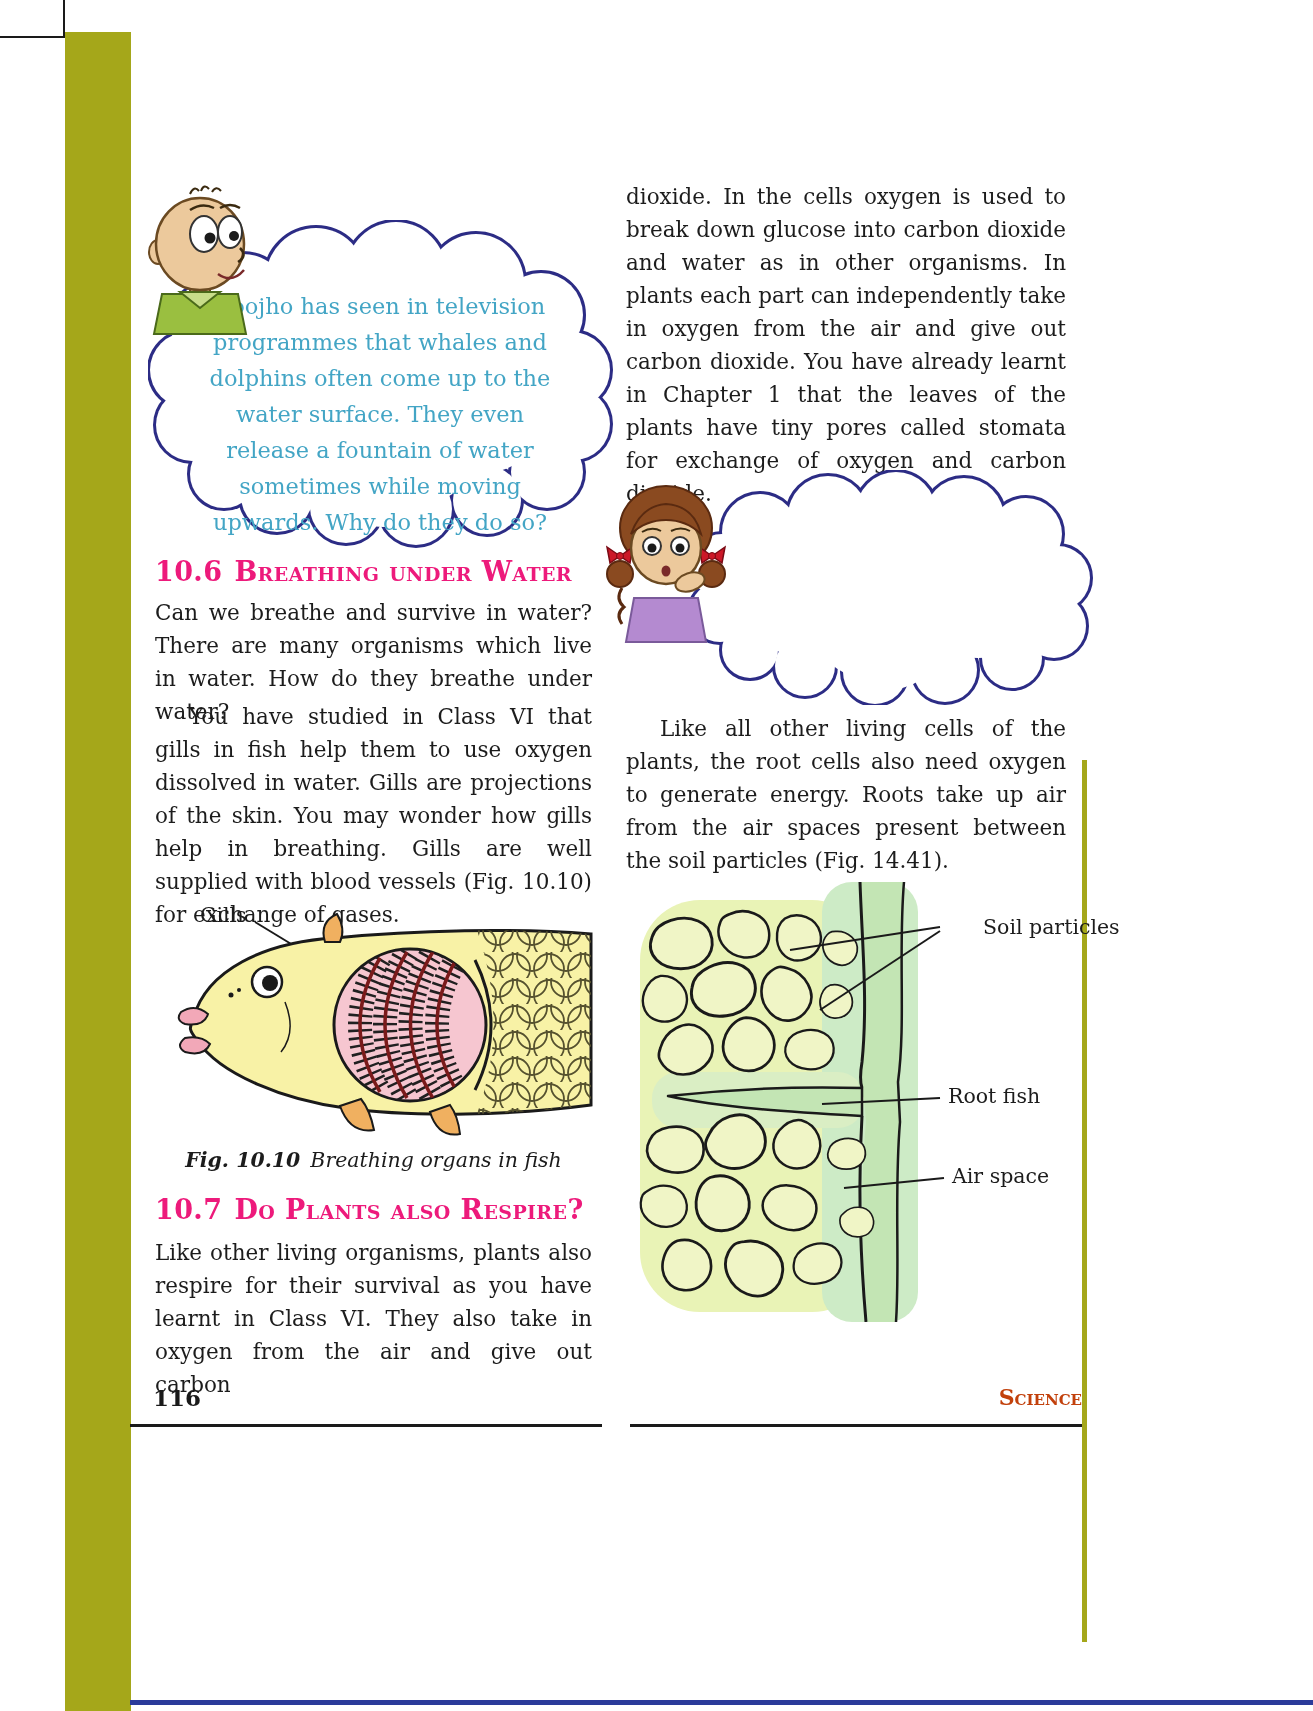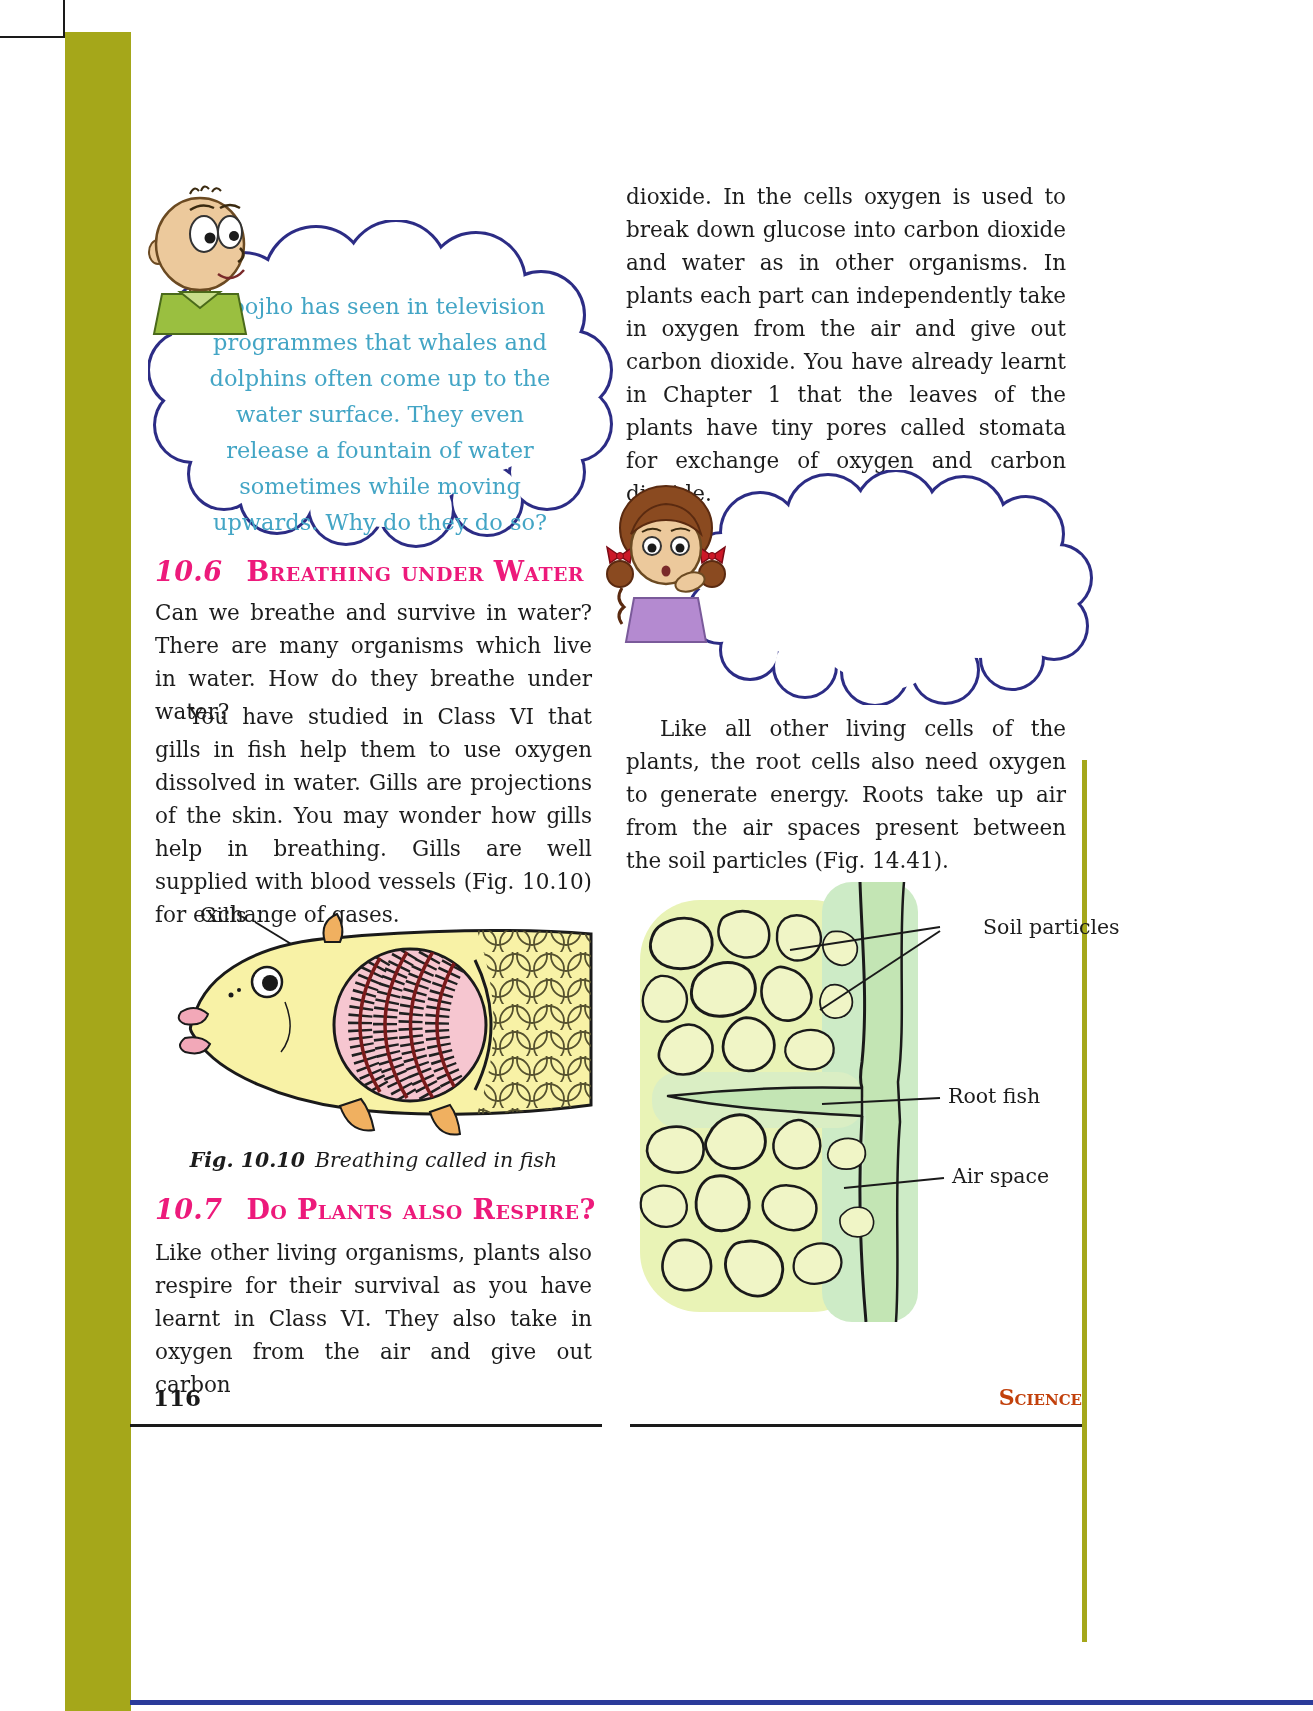--- a/index.html
+++ b/index.html
@@ -3,21 +3,21 @@
 <meta charset="utf-8">
 <style>
   html,body{margin:0;padding:0;background:#ffffff;}
   .page{position:relative;width:1313px;height:1711px;background:#ffffff;
         font-family:"DejaVu Serif","Liberation Serif",serif;overflow:hidden;}
   .abs{position:absolute;}
   .body-text{font-size:21.5px;line-height:33px;text-align:justify;color:#1c1c1c;}
   .indent{text-indent:34px;}
   .bubble-text{color:#43a5c5;font-size:22.5px;line-height:36px;text-align:center;}
   .heading{font-size:27px;font-weight:bold;color:#ed1a7b;font-variant:small-caps;letter-spacing:.4px;}
-  .heading .num{margin-right:24px;font-variant:normal;font-style:italic;}
+  .heading .num{margin-right:12px;font-variant:normal;}
   .caption{font-size:20.5px;color:#1c1c1c;font-style:italic;}
   .caption .fig-label{font-weight:bold;margin-right:10px;}
   .fig-annot{font-size:20.5px;color:#1c1c1c;}
   .rule{background:#1a1a1a;}
   .footer-num{font-size:23px;font-weight:bold;color:#1a1a1a;}
   .footer-title{font-size:22px;font-weight:bold;color:#c2410c;font-variant:small-caps;text-align:right;}
 </style>
 </head>
 <body>
 
@@ -157,21 +157,21 @@
         <path d="M 259 50 Q 212 125 259 200" stroke="#202020" stroke-width="24" stroke-dasharray="2.5 5"></path>
         <path d="M 259 50 Q 212 125 259 200" stroke="#7a1a1a" stroke-width="3.5"></path>
         <path d="M 286 52 Q 238 125 286 198" stroke="#202020" stroke-width="24" stroke-dasharray="2.5 5"></path>
         <path d="M 286 52 Q 238 125 286 198" stroke="#7a1a1a" stroke-width="3.5"></path>
       </g>
     </g>
     <path d="M 300 60 Q 332 125 300 190" stroke="#1a1a1a" stroke-width="3" fill="none"></path>
   </svg>
 
   <div class="abs caption" style="left:155px;top:1148px;width:437px;text-align:center;">
-    <span class="fig-label">Fig. 10.10</span><span>Breathing called in fish</span>
+    <span class="fig-label">Fig. 10.10</span><span>Breathing organs in fish</span>
   </div>
 
   <div class="abs heading" style="left:155px;top:1194px;">
     <span class="num">10.7</span><span>Do Plants also Respire?</span>
   </div>
 
   <div class="abs body-text" style="left:155px;top:1236px;width:437px;">Like other living organisms, plants also respire for their survival as you have learnt in Class VI. They also take in oxygen from the air and give out carbon</div>
 
   <div class="abs body-text" style="left:626px;top:180px;width:440px;">dioxide. In the cells oxygen is used to break down glucose into carbon dioxide and water as in other organisms. In plants each part can independently take in oxygen from the air and give out carbon dioxide. You have already learnt in Chapter 1 that the leaves of the plants have tiny pores called stomata for exchange of oxygen and carbon dioxide.</div>
 

